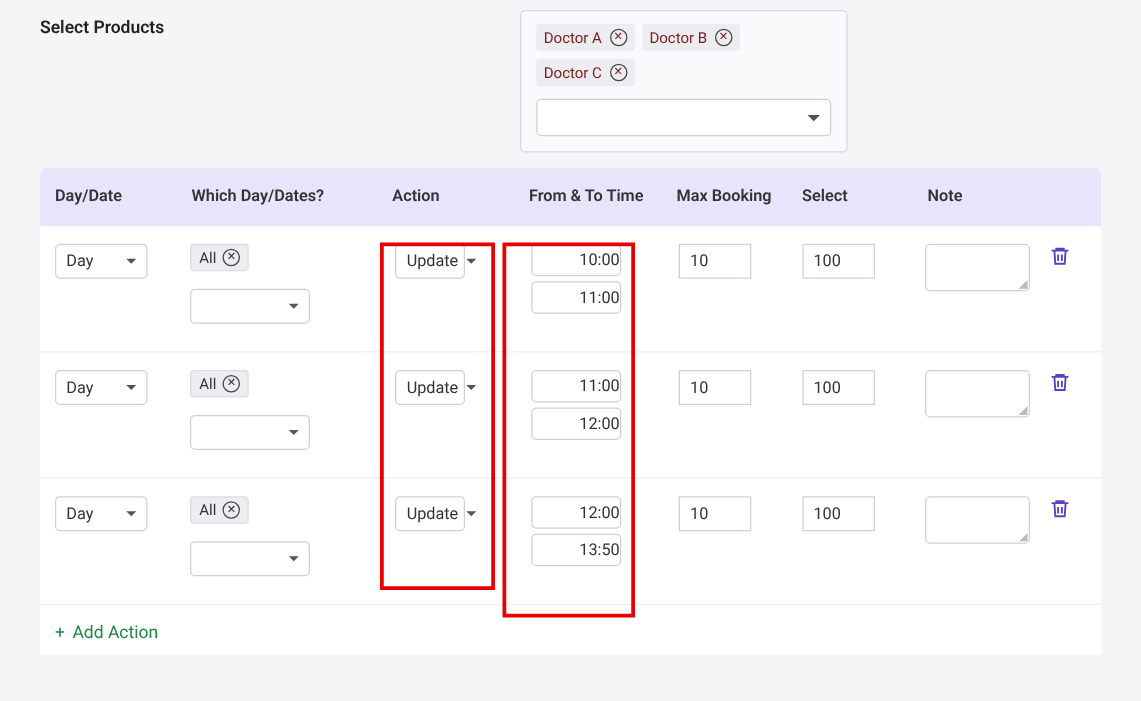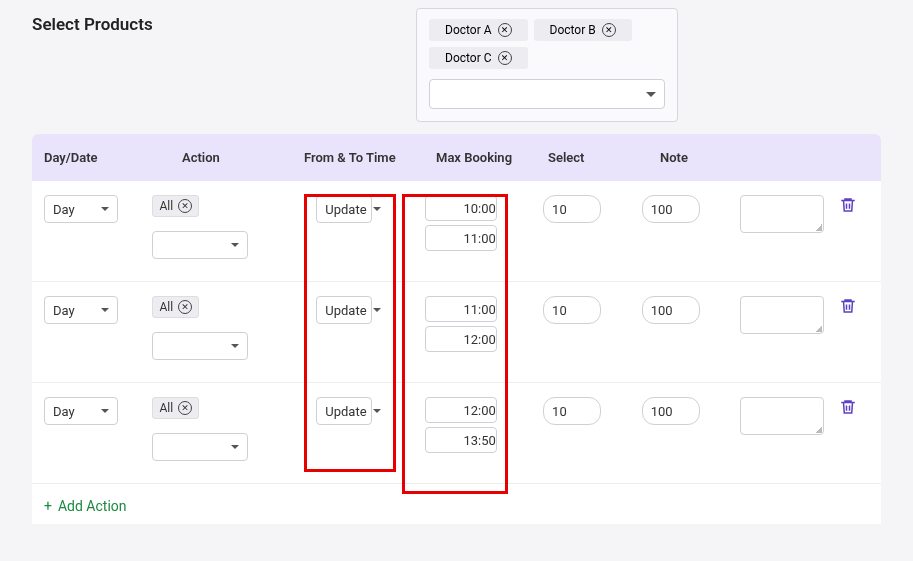--- a/index.html
+++ b/index.html
@@ -7,38 +7,38 @@
     margin: 0;
     padding: 0;
     font-family: -apple-system, BlinkMacSystemFont, "Segoe UI", Roboto, Arial, sans-serif;
     background: #f5f5f7;
     font-size: 13px;
     color: #333;
   }
   .page { width: 913px; height: 561px; position: relative; padding: 8px 16px 0 16px; }
   .top-row { display: flex; align-items: flex-start; margin-bottom: 12px; }
   .select-products-block { padding-left: 16px; padding-top: 6px; width: 380px; }
-  .select-products-title { font-weight: 600; font-size: 17px; color: #222; margin-bottom: 2px; }
+  .select-products-title { font-weight: 600; font-size: 14px; color: #222; margin-bottom: 2px; }
   .select-products-sub { font-size: 12px; color: #777; line-height: 1.4; max-width: 250px; }
   .products-box {
     margin-left: 20px;
     border: 1px solid #d6d6dd;
     border-radius: 4px;
     background: #fafafc;
     padding: 10px 12px 12px 12px;
     width: 262px;
   }
   .chips-row { display: flex; gap: 6px; margin-bottom: 10px; flex-wrap: wrap; }
   .chip {
     display: inline-flex; align-items: center;
     background: #ececf1;
     border-radius: 3px;
-    padding: 4px 16px;
+    padding: 4px 6px;
     font-size: 12px;
-    color: #000000;
+    color: #7f1d1d;
   }
   .chip-x {
     margin-left: 6px;
     width: 14px; height: 14px;
     border: 1.4px solid #444;
     border-radius: 50%;
     display: inline-flex; align-items: center; justify-content: center;
     font-size: 9px; line-height: 1;
     cursor: pointer;
   }
@@ -129,21 +129,21 @@
     height: 26px;
     width: 72px;
     display: flex;
     align-items: center;
     justify-content: flex-end;
     font-size: 13px;
     margin-bottom: 4px;
   }
   .num-input {
     border: 1px solid #cfcfd8;
-    border-radius: 12px;
+    border-radius: 0;
     background: #fff;
     height: 28px;
     width: 58px;
     display: flex;
     align-items: center;
     padding-left: 8px;
     font-size: 13px;
   }
   .note-box {
     border: 1px solid #cfcfd8;
@@ -205,20 +205,21 @@
       <div class="select-wide">
         <span class="caret-down"></span>
       </div>
     </div>
   </div>
 
   <div class="table-wrap">
 
     <div class="thead">
       <div class="th col-daydate">Day/Date</div>
+      <div class="th col-which">Which Day/Dates?</div>
       <div class="th col-action">Action</div>
       <div class="th col-time">From &amp; To Time</div>
       <div class="th col-max">Max Booking</div>
       <div class="th col-price">Select</div>
       <div class="th col-note">Note</div>
       <div class="th col-del"></div>
     </div>
 
     
     <div class="row">

